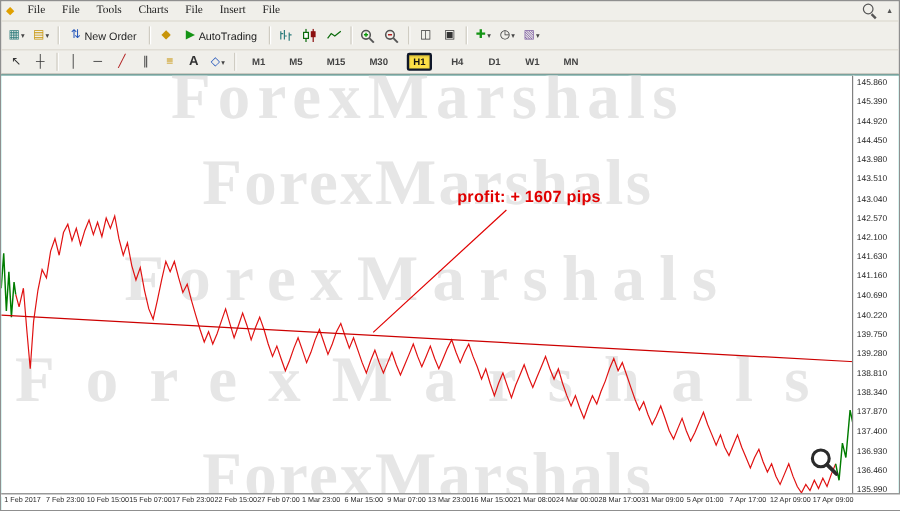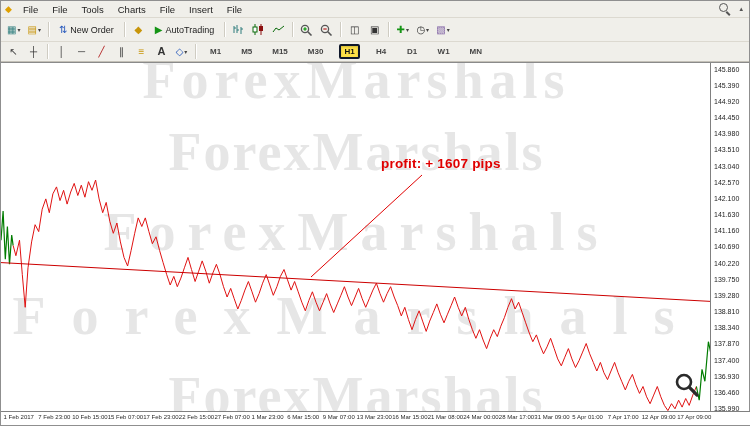--- a/index.html
+++ b/index.html
@@ -3,21 +3,21 @@
 <meta charset="utf-8">
 <style>
   * { margin:0; padding:0; box-sizing:border-box; }
   html,body { width:750px; height:426px; overflow:hidden; }
   body { font-family:"Liberation Sans", sans-serif; background:#f0efea; }
   .window { width:750px; height:426px; display:flex; flex-direction:column; border:1px solid #8f8f8f; background:#f0efea; }
 
   
   .menubar { height:17px; display:flex; align-items:center; padding:0 4px; font-size:9.5px; color:#222; border-bottom:1px solid #dcd9d0; }
   .app-icon { font-size:9px; color:#e0a000; margin-right:4px; }
-  .menu-item { padding:2px 7px; cursor:default; }
+  .menu-item { padding:2px 7px; cursor:default;font-family:Liberation Serif, serif; }
   .menubar-right { margin-left:auto; display:flex; align-items:center; gap:8px; padding-right:2px; }
   .mag { position:relative; width:12px; height:12px; display:inline-block; }
   .mag::before { content:""; position:absolute; left:0; top:0; width:7px; height:7px; border:1.5px solid #555; border-radius:50%; }
   .mag::after { content:""; position:absolute; left:8px; top:8px; width:4.5px; height:1.6px; background:#555; transform:rotate(45deg); transform-origin:0 0; }
   .chev { font-size:7px; color:#555; }
 
   
   .toolbar { display:flex; align-items:center; padding:1px 3px; gap:1px; border-bottom:1px solid #dcd9d0; }
   .toolbar.row1 { height:24px; }
   .toolbar.row2 { height:20px; border-bottom:1px solid #c4c1b8; }

